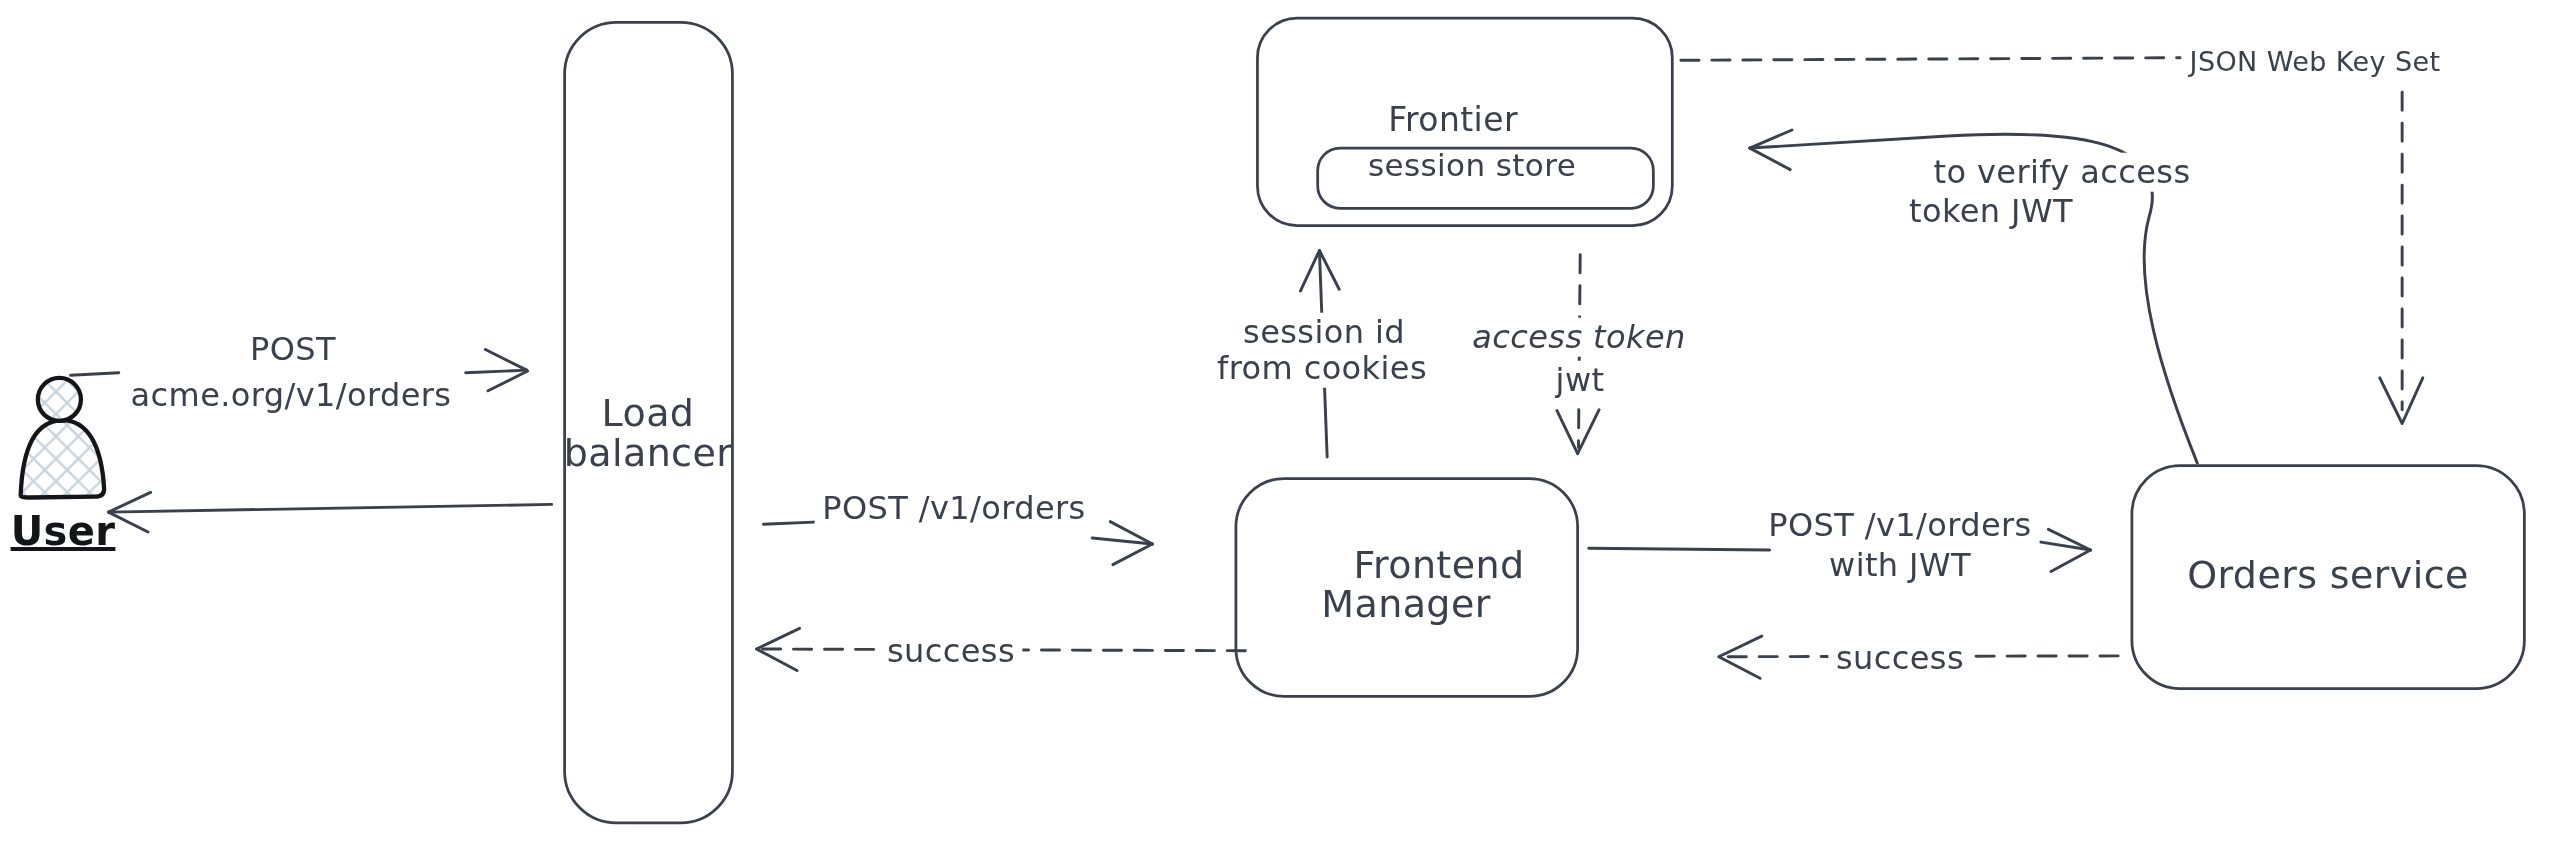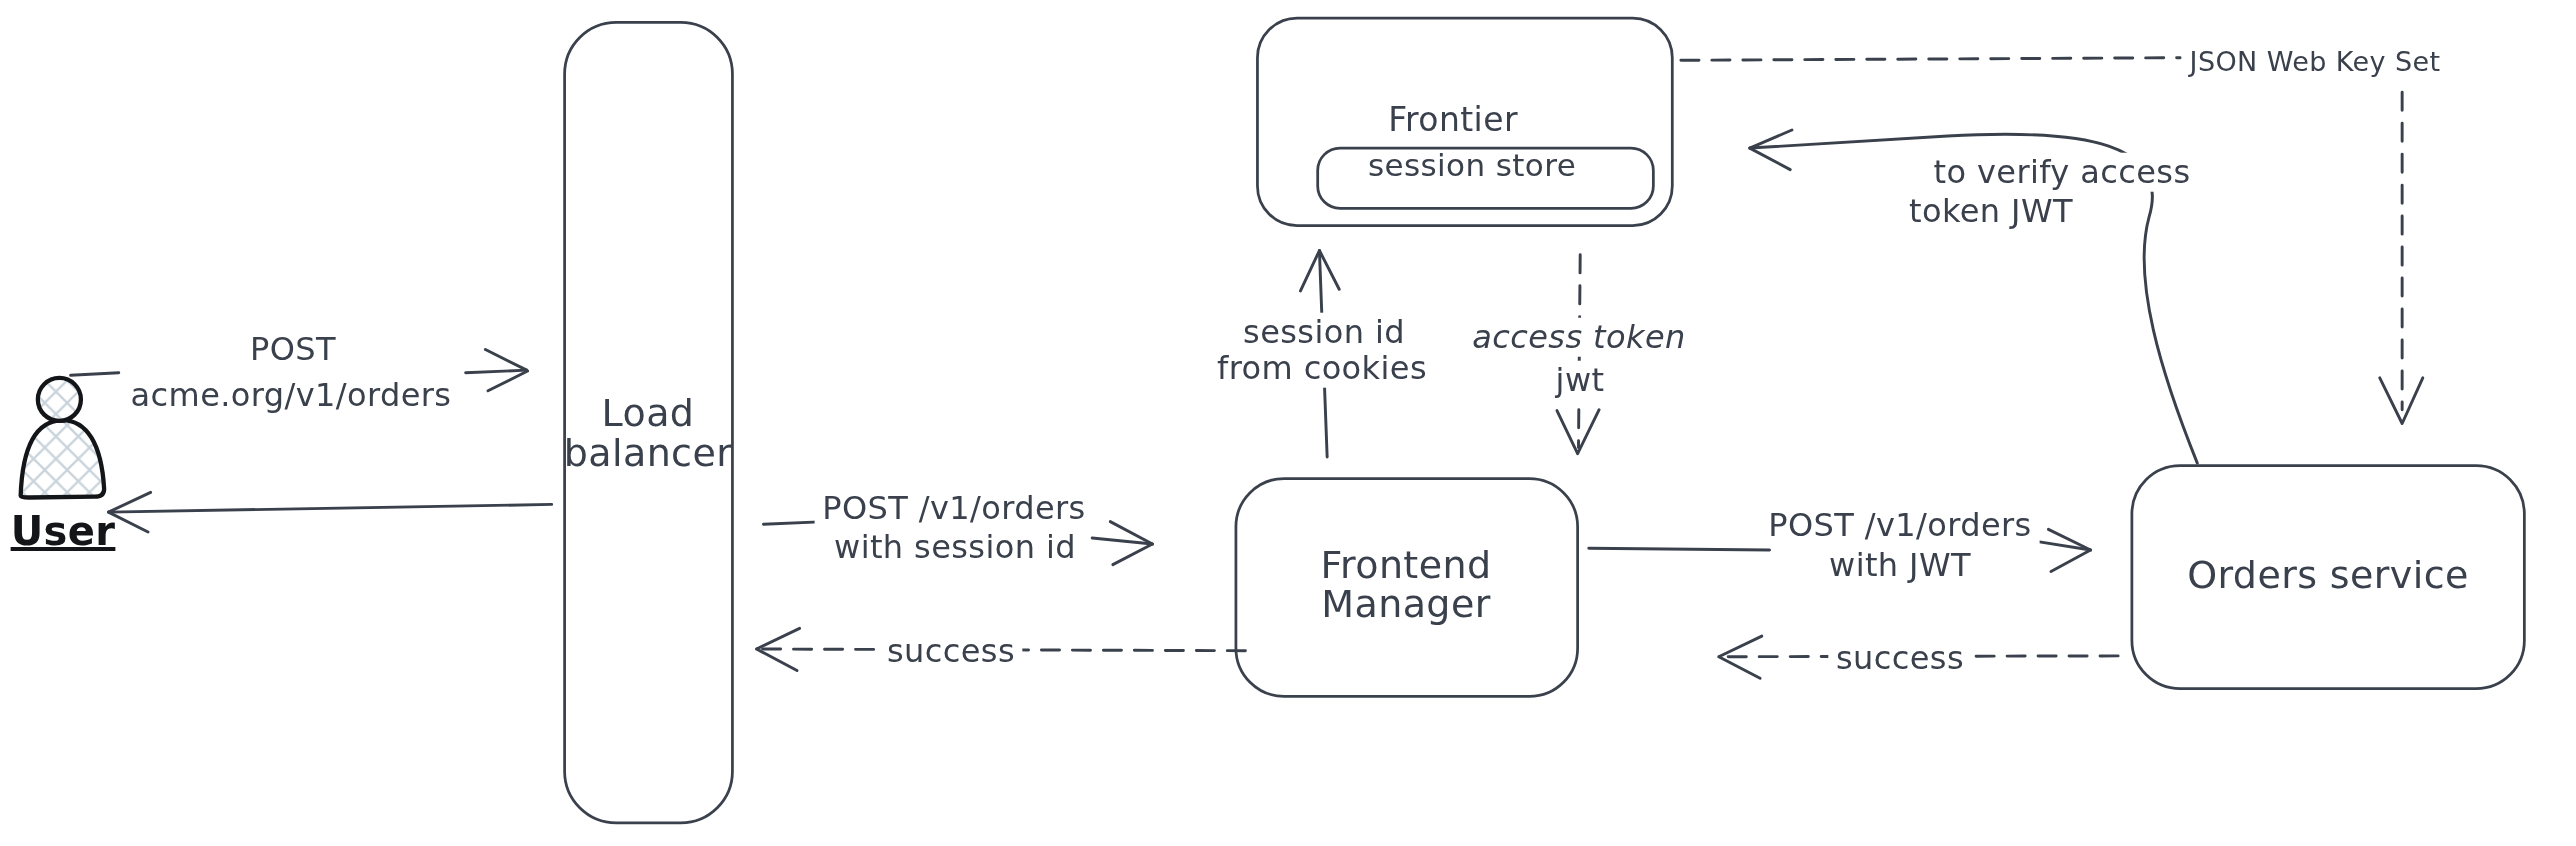--- a/index.html
+++ b/index.html
@@ -101,30 +101,29 @@
       <path class="s dash" d="M 2791 107 L 2791 476"></path>
       <path class="s" d="M 2791 492 L 2765 439 M 2791 492 L 2815 439"></path>
     </g>
   </svg>
 
   <div class="lbl userlbl" style="left:63px; top:531px;text-decoration:underline;">User</div>
   <div class="lbl boxlbl" style="left:648px; top:414px;">Load</div>
   <div class="lbl boxlbl" style="left:648px; top:454px;">balancer</div>
   <div class="lbl" style="left:1453px; top:120px; font-size:33px;">Frontier</div>
   <div class="lbl" style="left:1472px; top:166px; font-size:31px;">session store</div>
-  <div class="lbl boxlbl" style="left:1406px; top:566px;text-align:right;">Frontend</div>
+  <div class="lbl boxlbl" style="left:1439px; top:566px;text-align:right;">Frontend</div>
   <div class="lbl boxlbl" style="left:1406px; top:605px;">Manager</div>
   <div class="lbl boxlbl" style="left:2328px; top:576px;">Orders service</div>
   <div class="lbl bg" style="left:2315px; top:61px; font-size:27px;">JSON Web Key Set</div>
 
   <div class="lbl bg" style="left:293px;  top:349px;">POST</div>
   <div class="lbl bg" style="left:291px;  top:395px;">acme.org/v1/orders</div>
 
   <div class="lbl bg" style="left:954px; top:508px;">POST /v1/orders</div>
-  <div class="lbl bg" style="left:955px; top:547px;">with session id</div>
 
   <div class="lbl bg" style="left:951px; top:651px;">success</div>
 
   <div class="lbl bg" style="left:1900px; top:525px;">POST /v1/orders</div>
   <div class="lbl bg" style="left:1900px; top:565px;">with JWT</div>
 
   <div class="lbl bg" style="left:1900px; top:658px;">success</div>
 
   <div class="lbl bg" style="left:1324px; top:332px;">session id</div>
   <div class="lbl bg" style="left:1322px; top:368px;">from cookies</div>

